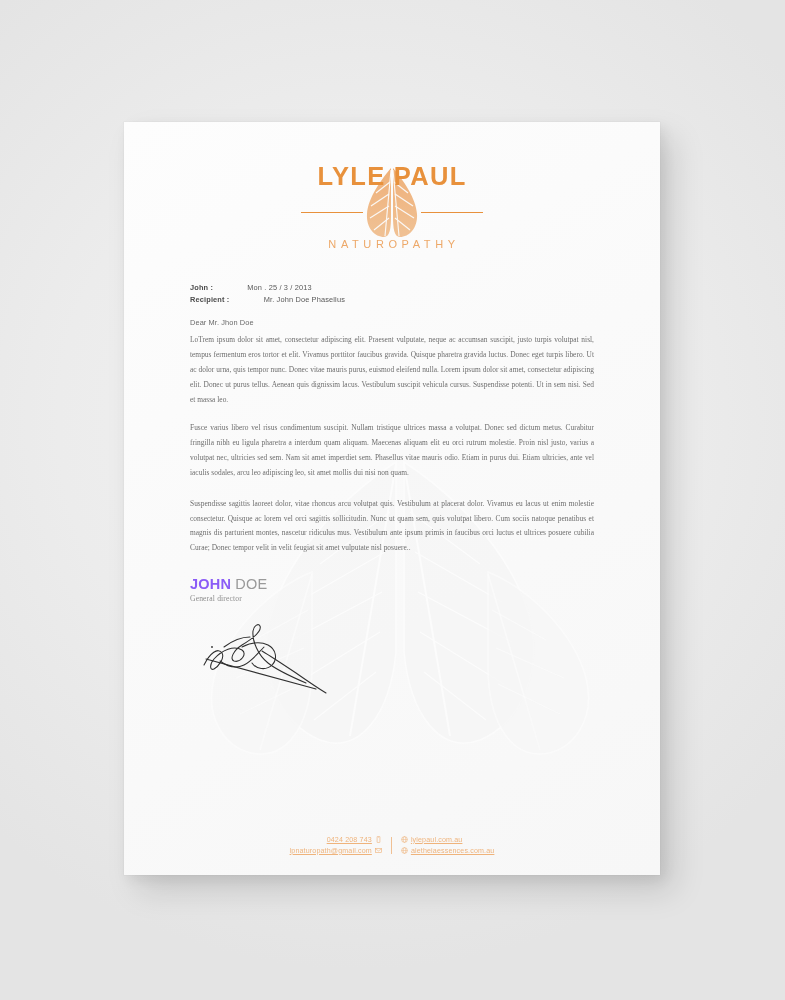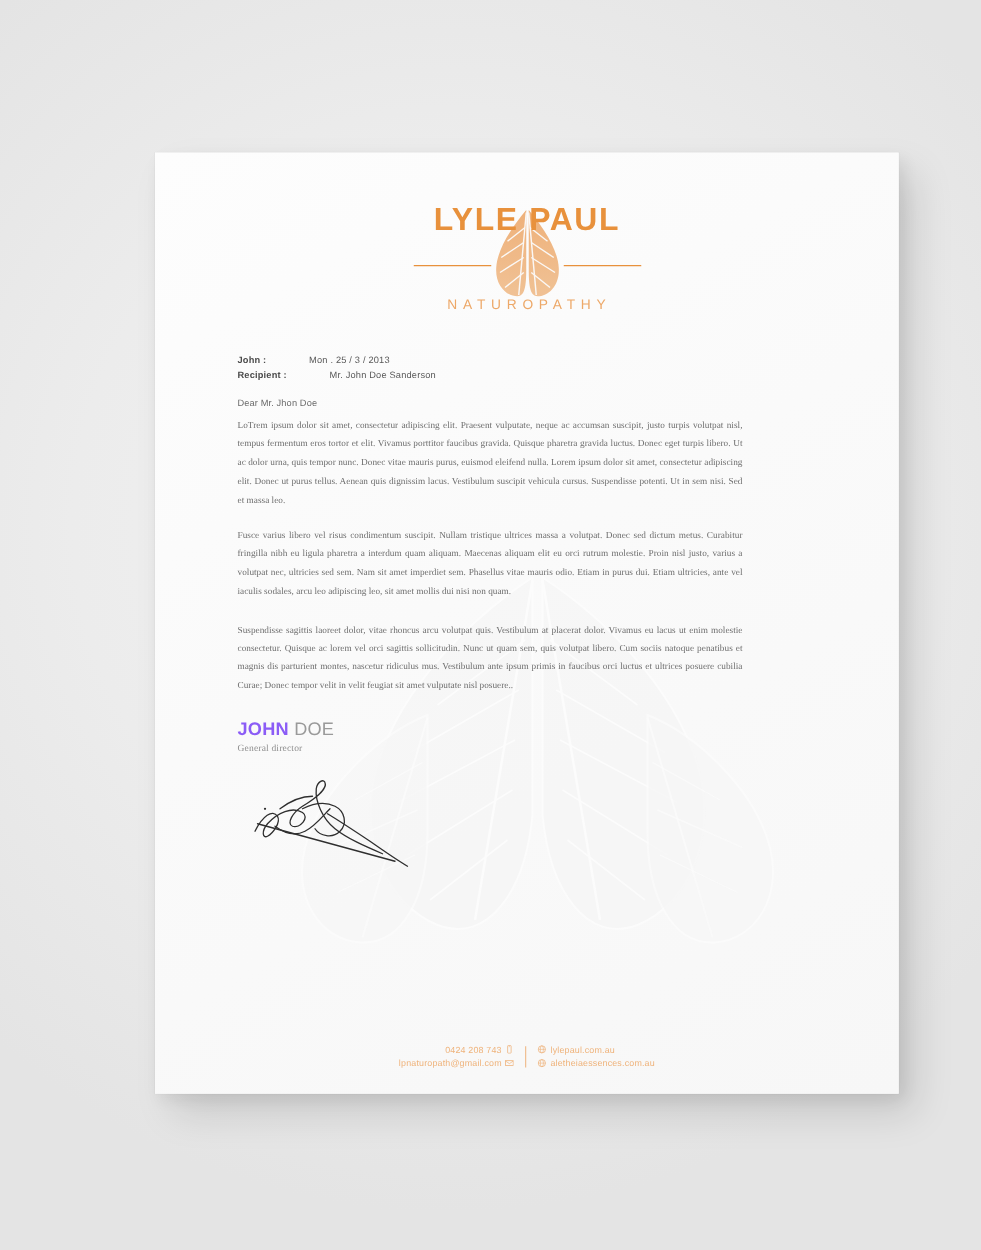--- a/index.html
+++ b/index.html
@@ -22,21 +22,21 @@
     inset: 0;
     background:
       radial-gradient(ellipse 70% 55% at 46% 42%, #f2f2f2 0%, #ececec 55%, #e4e4e4 100%);
   }
 
   
   .page {
     position: absolute;
     left: 124px;
     top: 122px;
-    width: 595px;
+    width: 536px;
     height: 753px;
     background: #fbfbfb;
     box-shadow:
       14px 16px 30px rgba(0,0,0,0.13),
       4px 5px 12px rgba(0,0,0,0.07),
       0 0 0 0.5px rgba(0,0,0,0.03);
     overflow: hidden;
   }
 
   
@@ -200,21 +200,21 @@
     right: 0;
     bottom: 20px;
     display: flex;
     justify-content: center;
     align-items: center;
     gap: 0;
     color: #efb37b;
     font-size: 7.1px;
     letter-spacing: 0.15px;
   }
-  .foot-col { display: flex; flex-direction: column; gap: 3px; }
+  .foot-col { display: flex; flex-direction: column; gap: 3px; text-decoration: underline; }
   .foot-col.left { align-items: flex-end; padding-right: 9px; }
   .foot-col.right { align-items: flex-start; padding-left: 9px; }
   .foot-line {
     display: flex;
     align-items: center;
     gap: 3px;
     white-space: nowrap;
     line-height: 1.15;
   }
   .foot-divider {
@@ -282,21 +282,21 @@
       <div class="logo-sub">NATUROPATHY</div>
     </div>
 
     <div class="meta">
       <div>
         <span>John :</span>
         <span class="meta-val">Mon . 25 / 3 / 2013</span>
       </div>
       <div>
         <span>Recipient :</span>
-        <span class="meta-val">Mr. John Doe Sanderson</span>
+        <span class="meta-val">Mr. John Doe Phasellus</span>
       </div>
     </div>
 
     <div class="salutation">Dear Mr. Jhon Doe</div>
 
     <div class="body-copy">
       <p>LoTrem ipsum dolor sit amet, consectetur adipiscing elit. Praesent vulputate, neque ac accumsan suscipit, justo turpis volutpat nisl, tempus fermentum eros tortor et elit. Vivamus porttitor faucibus gravida. Quisque pharetra gravida luctus. Donec eget turpis libero. Ut ac dolor urna, quis tempor nunc. Donec vitae mauris purus, euismod eleifend nulla. Lorem ipsum dolor sit amet, consectetur adipiscing elit. Donec ut purus tellus. Aenean quis dignissim lacus. Vestibulum suscipit vehicula cursus. Suspendisse potenti. Ut in sem nisi. Sed et massa leo.</p>
       <p>Fusce varius libero vel risus condimentum suscipit. Nullam tristique ultrices massa a volutpat. Donec sed dictum metus. Curabitur fringilla nibh eu ligula pharetra a interdum quam aliquam. Maecenas aliquam elit eu orci rutrum molestie. Proin nisl justo, varius a volutpat nec, ultricies sed sem. Nam sit amet imperdiet sem. Phasellus vitae mauris odio. Etiam in purus dui. Etiam ultricies, ante vel iaculis sodales, arcu leo adipiscing leo, sit amet mollis dui nisi non quam.</p>
       <p>Suspendisse sagittis laoreet dolor, vitae rhoncus arcu volutpat quis. Vestibulum at placerat dolor. Vivamus eu lacus ut enim molestie consectetur. Quisque ac lorem vel orci sagittis sollicitudin. Nunc ut quam sem, quis volutpat libero. Cum sociis natoque penatibus et magnis dis parturient montes, nascetur ridiculus mus. Vestibulum ante ipsum primis in faucibus orci luctus et ultrices posuere cubilia Curae; Donec tempor velit in velit feugiat sit amet vulputate nisl posuere..</p>
     </div>

